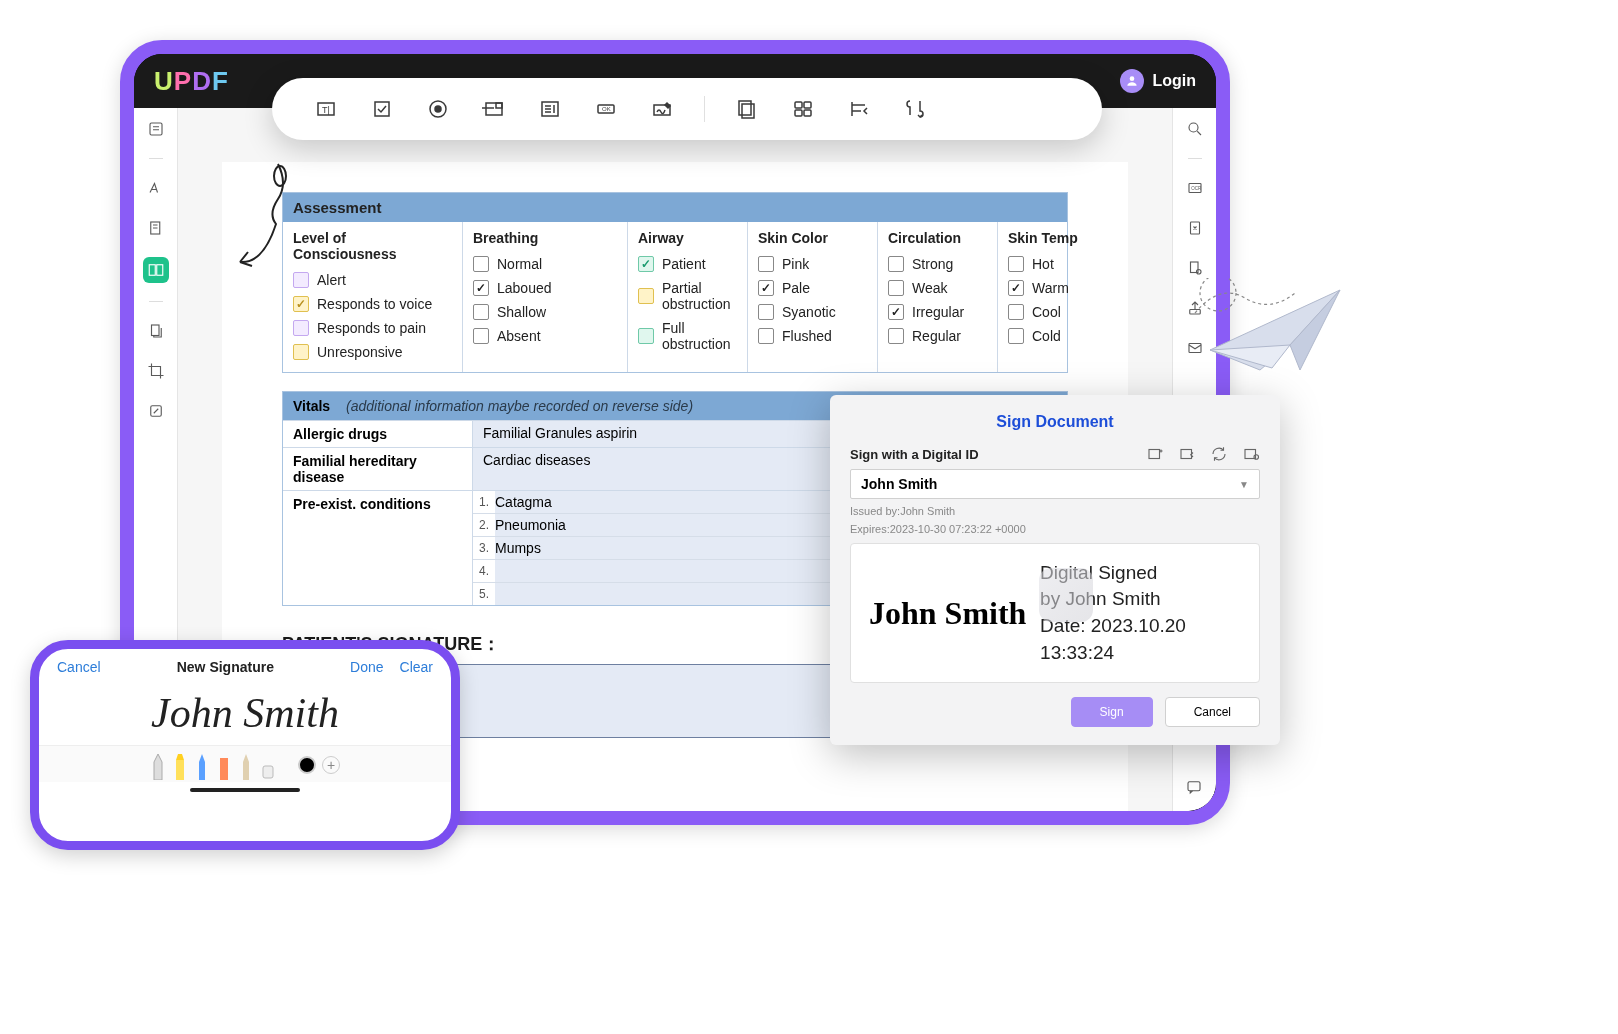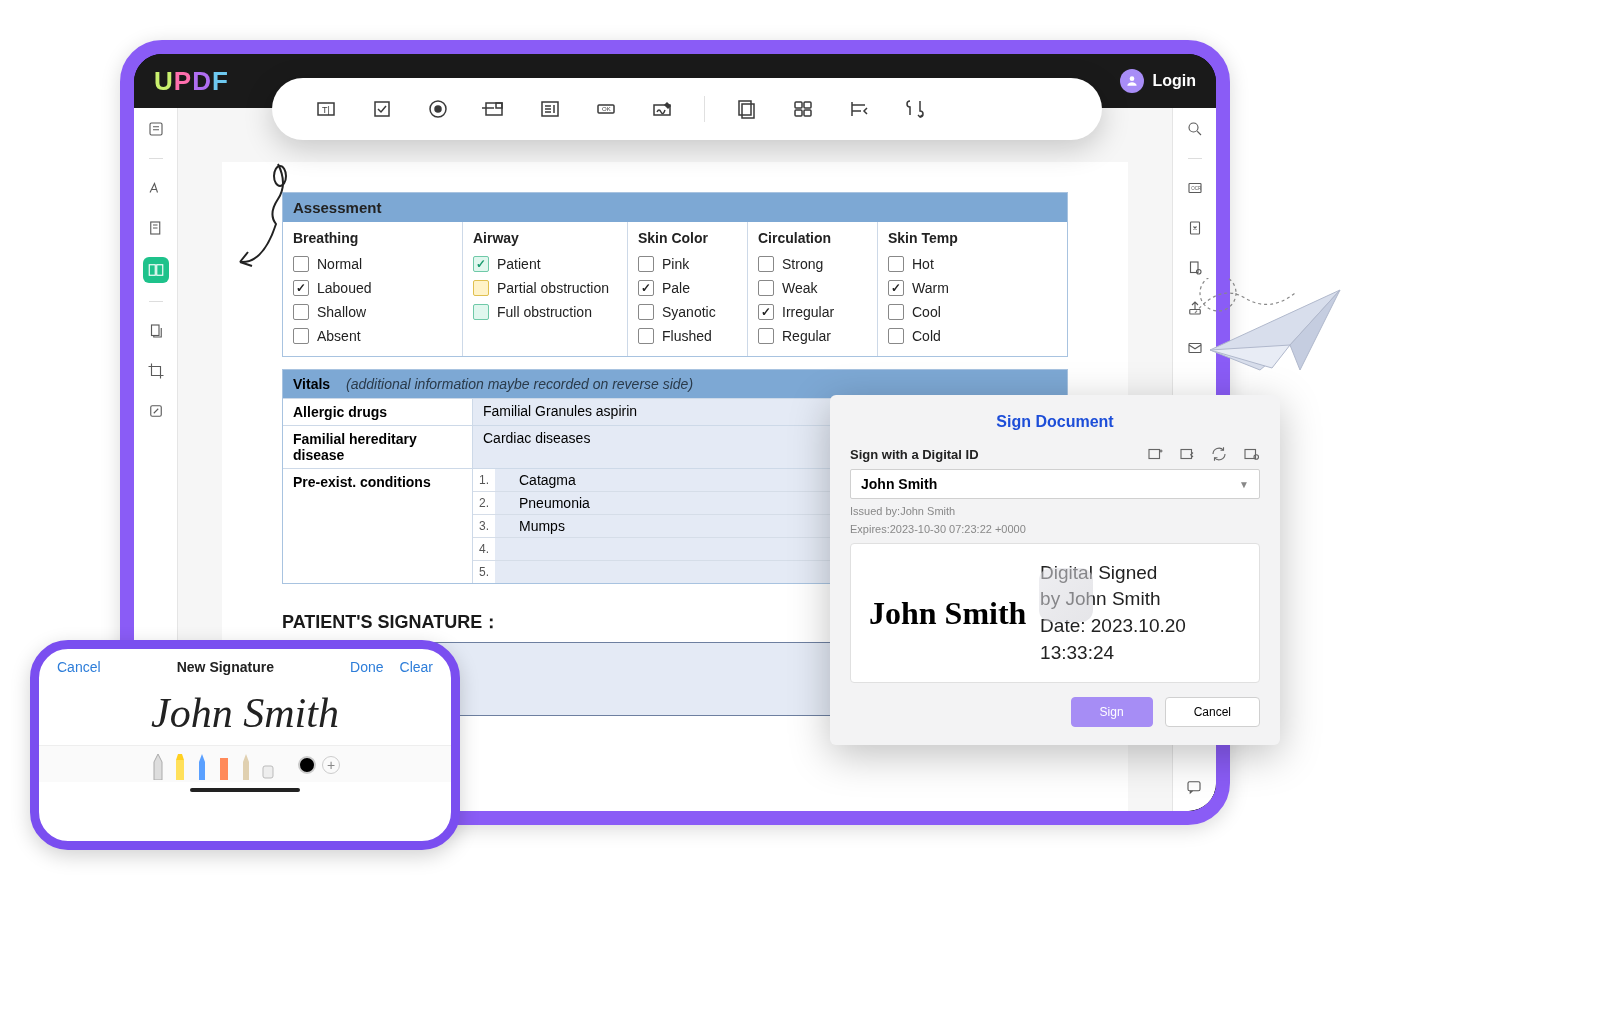--- a/index.html
+++ b/index.html
@@ -64,21 +64,21 @@
 .tb-sep{width:1px;height:26px;background:#e0e0e0}
 
 .doc-page {
   position:absolute; top:54px; left:44px; right:44px; bottom:0;
   background:#fff; padding: 30px 60px;
   overflow:auto;
 }
 
 .arrow-squiggle{position:absolute;top:46px;left:50px;width:70px;height:120px;z-index:15}
 
-.assessment-block{border:1px solid #a8c3e0;margin-bottom:12px}
+.assessment-block{border:1px solid #a8c3e0;margin-bottom:18px}
 .assess-header{background:#7da8d4;color:#222;font-weight:700;padding:6px 10px;font-size:15px}
 .assess-grid{display:grid;grid-template-columns:180px 165px 120px 130px 120px 115px;background:#fff}
 .assess-col{border-right:1px solid #cdd9e8;padding:8px 10px}
 .assess-col:last-child{border-right:none}
 .col-title{font-weight:700;font-size:14px;margin-bottom:6px;color:#222}
 .check-row{display:flex;align-items:center;gap:8px;font-size:14px;color:#222;padding:4px 0}
 .chk{width:16px;height:16px;border:1.5px solid #888;border-radius:2px;display:inline-flex;align-items:center;justify-content:center;flex-shrink:0}
 .chk.purple{border-color:#c4a8f0;background:#f3ebff}
 .chk.yellow{border-color:#e0c050;background:#fff3c8}
 .chk.teal{border-color:#6fc9a8;background:#e0f7ee}
@@ -90,21 +90,21 @@
 .vitals-header{background:#7da8d4;padding:6px 10px;font-size:14px}
 .vitals-header b{font-weight:700;margin-right:12px}
 .vitals-header i{font-style:italic;color:#2a3a4a}
 .vitals-row{display:grid;grid-template-columns:190px 1fr;border-top:1px solid #cdd9e8}
 .vitals-label{padding:5px 10px;font-weight:700;font-size:14px;border-right:1px solid #cdd9e8}
 .vitals-val{padding:4px 10px;font-size:14px;background:#e4eaf5}
 .vitals-sub{display:flex;flex-direction:column}
 .num-line{display:grid;grid-template-columns:22px 1fr;align-items:center;border-top:1px solid #d5dde8}
 .num-line:first-child{border-top:none}
 .num-idx{font-size:12px;text-align:right;padding-right:6px;color:#555}
-.num-val{background:#e4eaf5;padding:3px 24px;min-height:22px;font-size:14px}
+.num-val{background:#e4eaf5;padding:3px 0;min-height:22px;font-size:14px}
 
 .sig-title{font-weight:800;font-size:18px;margin:26px 0 8px;color:#1a1a1a}
 .sig-box{border:1px solid #6d7fa0;height:74px;background:#e4eaf5;position:relative}
 .sign-here{position:absolute;left:0;top:0;background:#ea5a5f;color:#fff;font-size:13px;padding:3px 14px 3px 10px;clip-path:polygon(0 0,88% 0,100% 50%,88% 100%,0 100%)}
 
 
 .sign-dialog{
   position:absolute; top:395px; left:830px;
   width:450px; background:#f3f3f4;
   border-radius:6px; box-shadow:0 10px 40px rgba(0,0,0,0.25);
@@ -233,20 +233,39 @@
       <svg class="arrow-squiggle" viewBox="0 0 70 120">
             <path d="M50 10 Q60 30 50 45 Q40 60 48 70 Q35 110 12 108" stroke="#222" fill="none" stroke-width="2"></path>
             <path d="M12 108 l8 -10 M12 108 l12 4" stroke="#222" fill="none" stroke-width="2"></path>
             <ellipse cx="52" cy="22" rx="6" ry="10" stroke="#222" fill="none" stroke-width="2"></ellipse>
           </svg>
 
       <div class="doc-page">
         <div class="assessment-block">
           <div class="assess-header">Assessment</div>
           <div class="assess-grid" id="assess-grid">
+                <div class="assess-col">
+                  <div class="col-title">Level of Consciousness</div>
+                  <div class="check-row">
+                    <span class="chk purple"></span>
+                    <span>Alert</span>
+                  </div>
+                  <div class="check-row">
+                    <span class="chk yellow checked"></span>
+                    <span>Responds to voice</span>
+                  </div>
+                  <div class="check-row">
+                    <span class="chk purple"></span>
+                    <span>Responds to pain</span>
+                  </div>
+                  <div class="check-row">
+                    <span class="chk yellow"></span>
+                    <span>Unresponsive</span>
+                  </div>
+                </div>
                 <div class="assess-col">
                   <div class="col-title">Breathing</div>
                   <div class="check-row">
                     <span class="chk "></span>
                     <span>Normal</span>
                   </div>
                   <div class="check-row">
                     <span class="chk  checked"></span>
                     <span>Laboued</span>
                   </div>

